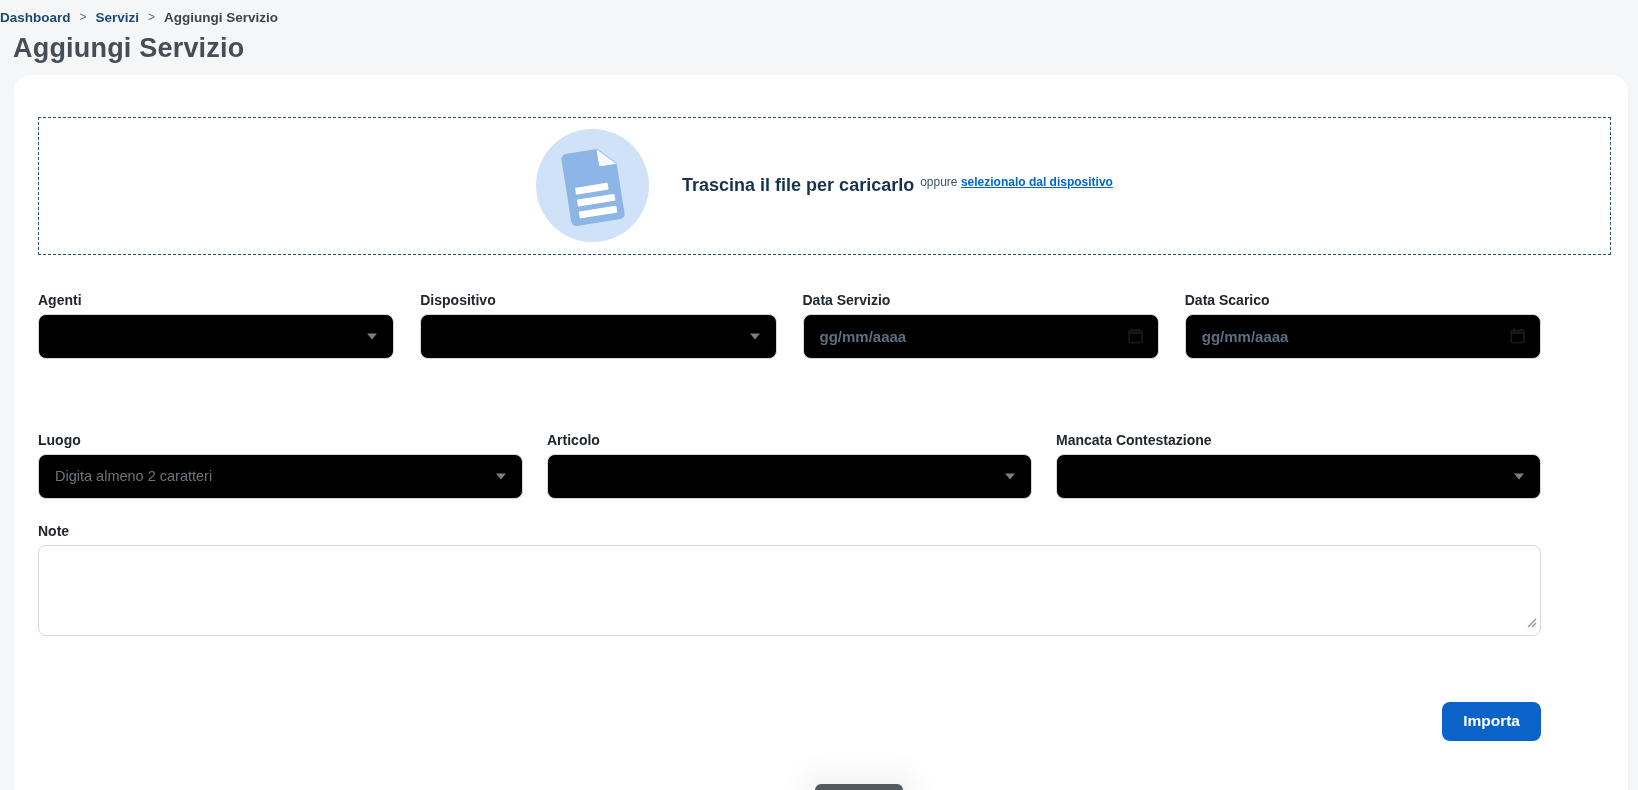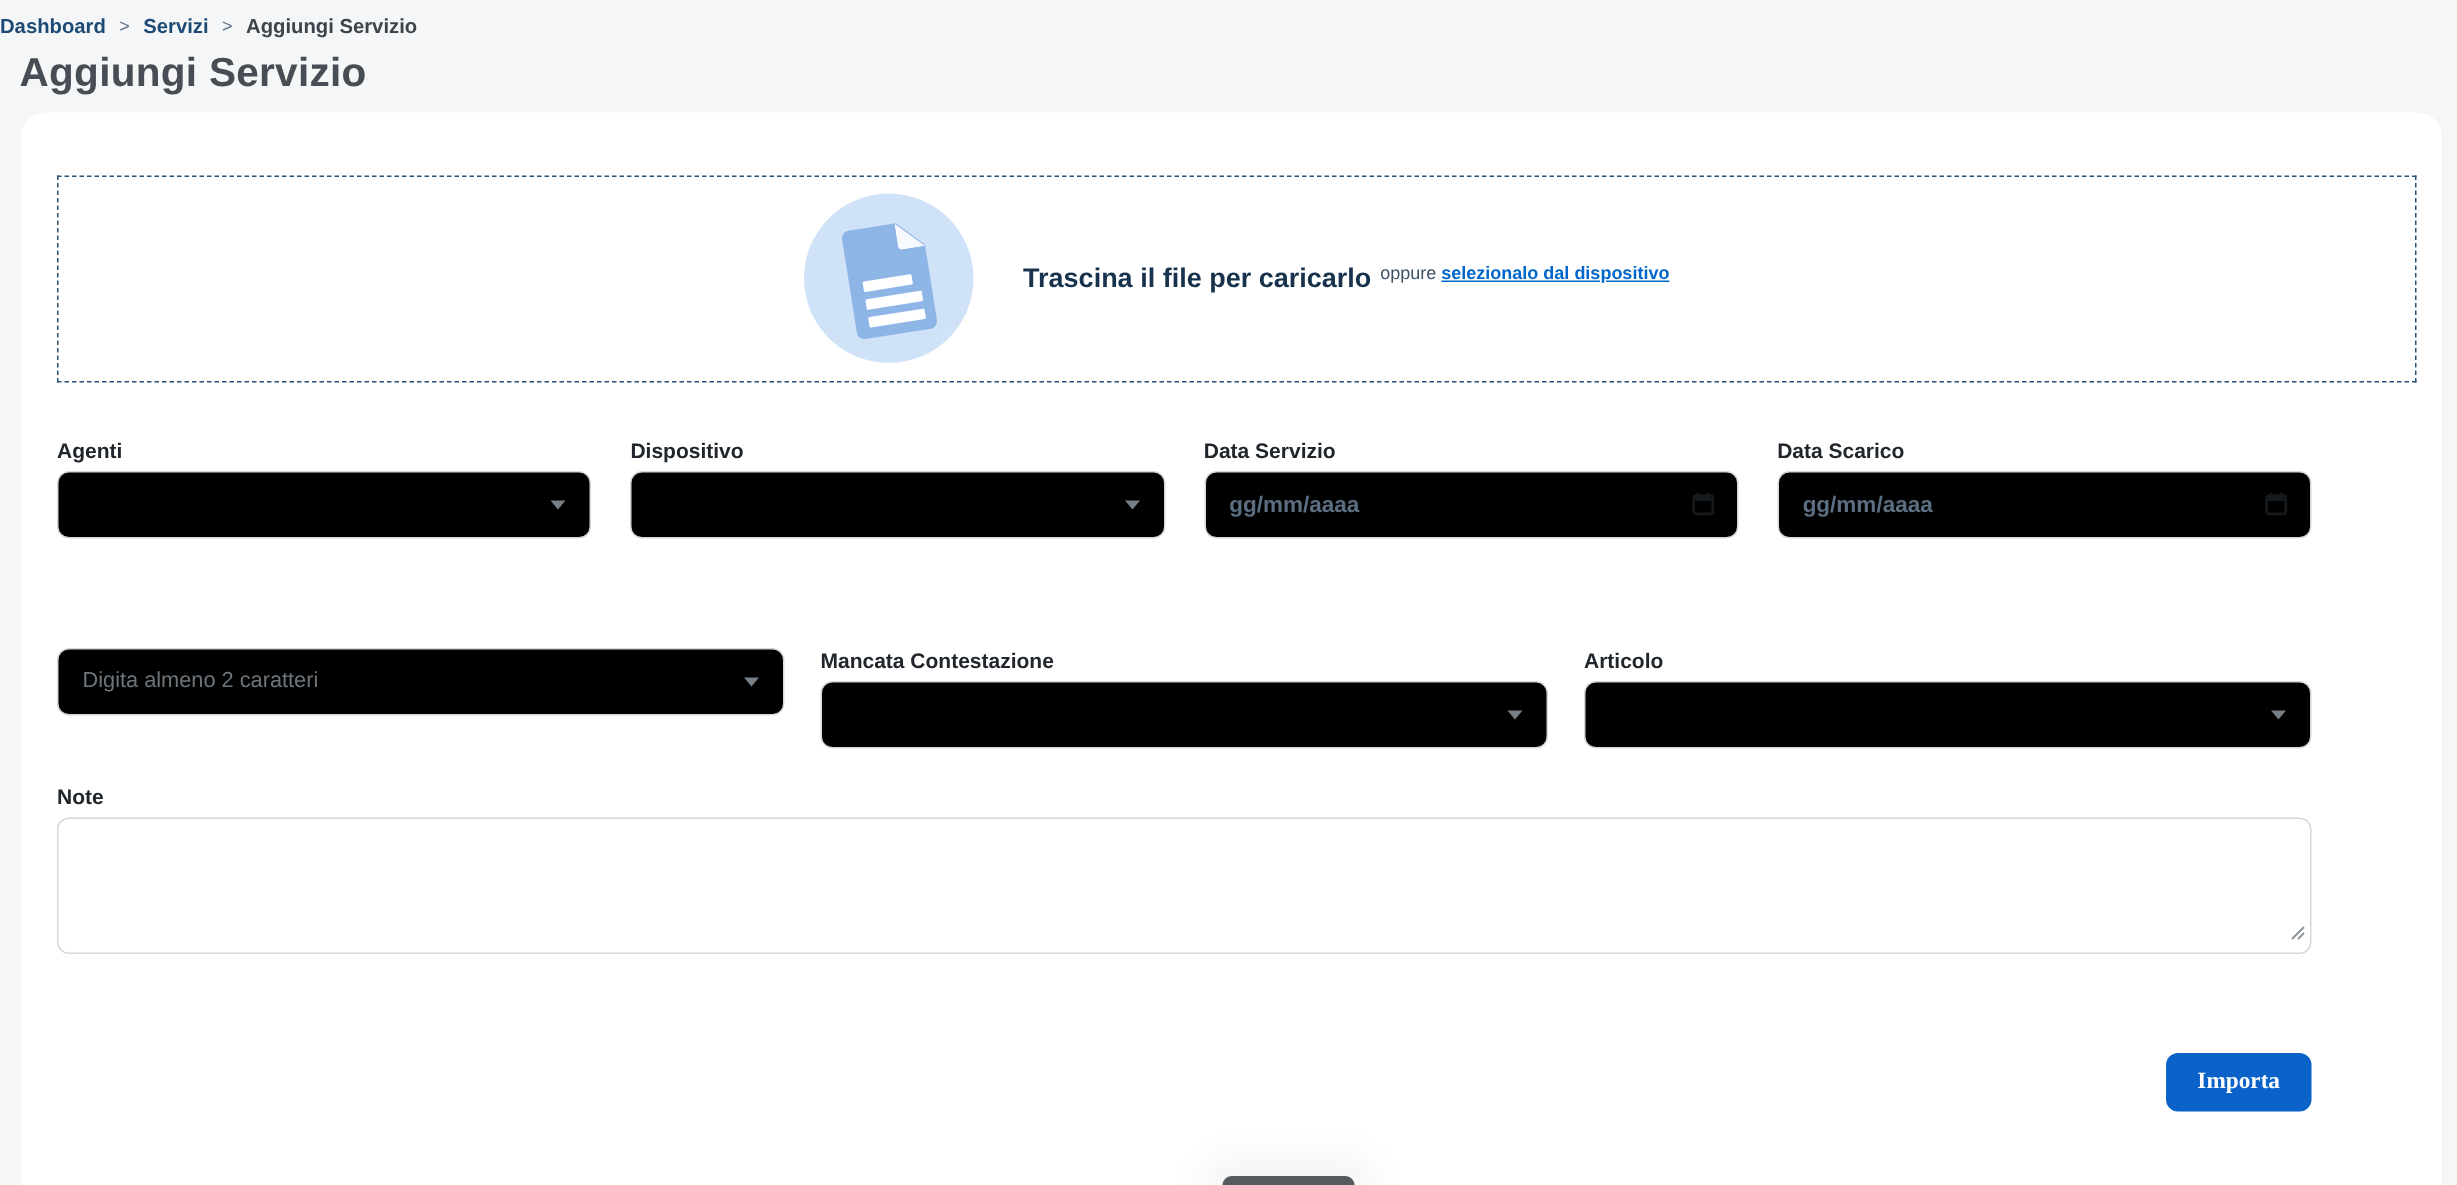--- a/index.html
+++ b/index.html
@@ -112,21 +112,21 @@
     border:1px solid var(--border);border-radius:8px;background:#fff;
     position:relative;cursor:text;
   }
   .note-box .grip{position:absolute;right:3px;bottom:3px;}
   
   .actions{width:1503px;margin-top:66px;display:flex;justify-content:flex-end;}
   .btn-primary{
     background:var(--primary);color:#ffffff;
     border:none;border-radius:8px;
     height:39px;padding:0 21px;
-    font-family:Liberation Serif, serif;
+    font-family:Liberation Sans, sans-serif;
     font-size:15.5px;font-weight:700;
     cursor:pointer;
   }
   
   .bottom-pill{
     position:absolute;left:815px;bottom:-6px;
     width:88px;height:12px;
     background:#555a5e;border-radius:6px;
     box-shadow:0 0 22px 14px rgba(120,120,120,0.07);
   }
@@ -198,33 +198,34 @@
               <rect x="2" y="2.7" width="12" height="11.5" rx="1.3" fill="none" stroke="#16191c" stroke-width="1.7"></rect>
               <rect x="2.9" y="3.6" width="10.2" height="2.5" fill="#16191c"></rect>
             </svg>
           </span>
         </div>
       </div>
     </div>
 
     <div class="row r2">
       <div class="field">
+        <label>Luogo</label>
         <div class="control">
           <span class="ph">Digita almeno 2 caratteri</span>
           <span class="arrow"></span>
         </div>
       </div>
       <div class="field">
+        <label>Articolo</label>
+        <div class="control">
+          <span class="arrow"></span>
+        </div>
+      </div>
+      <div class="field">
         <label>Mancata Contestazione</label>
-        <div class="control">
-          <span class="arrow"></span>
-        </div>
-      </div>
-      <div class="field">
-        <label>Articolo</label>
         <div class="control">
           <span class="arrow"></span>
         </div>
       </div>
     </div>
 
     <div class="note-section field">
       <label>Note</label>
       <div class="note-box">
         <span class="grip">

